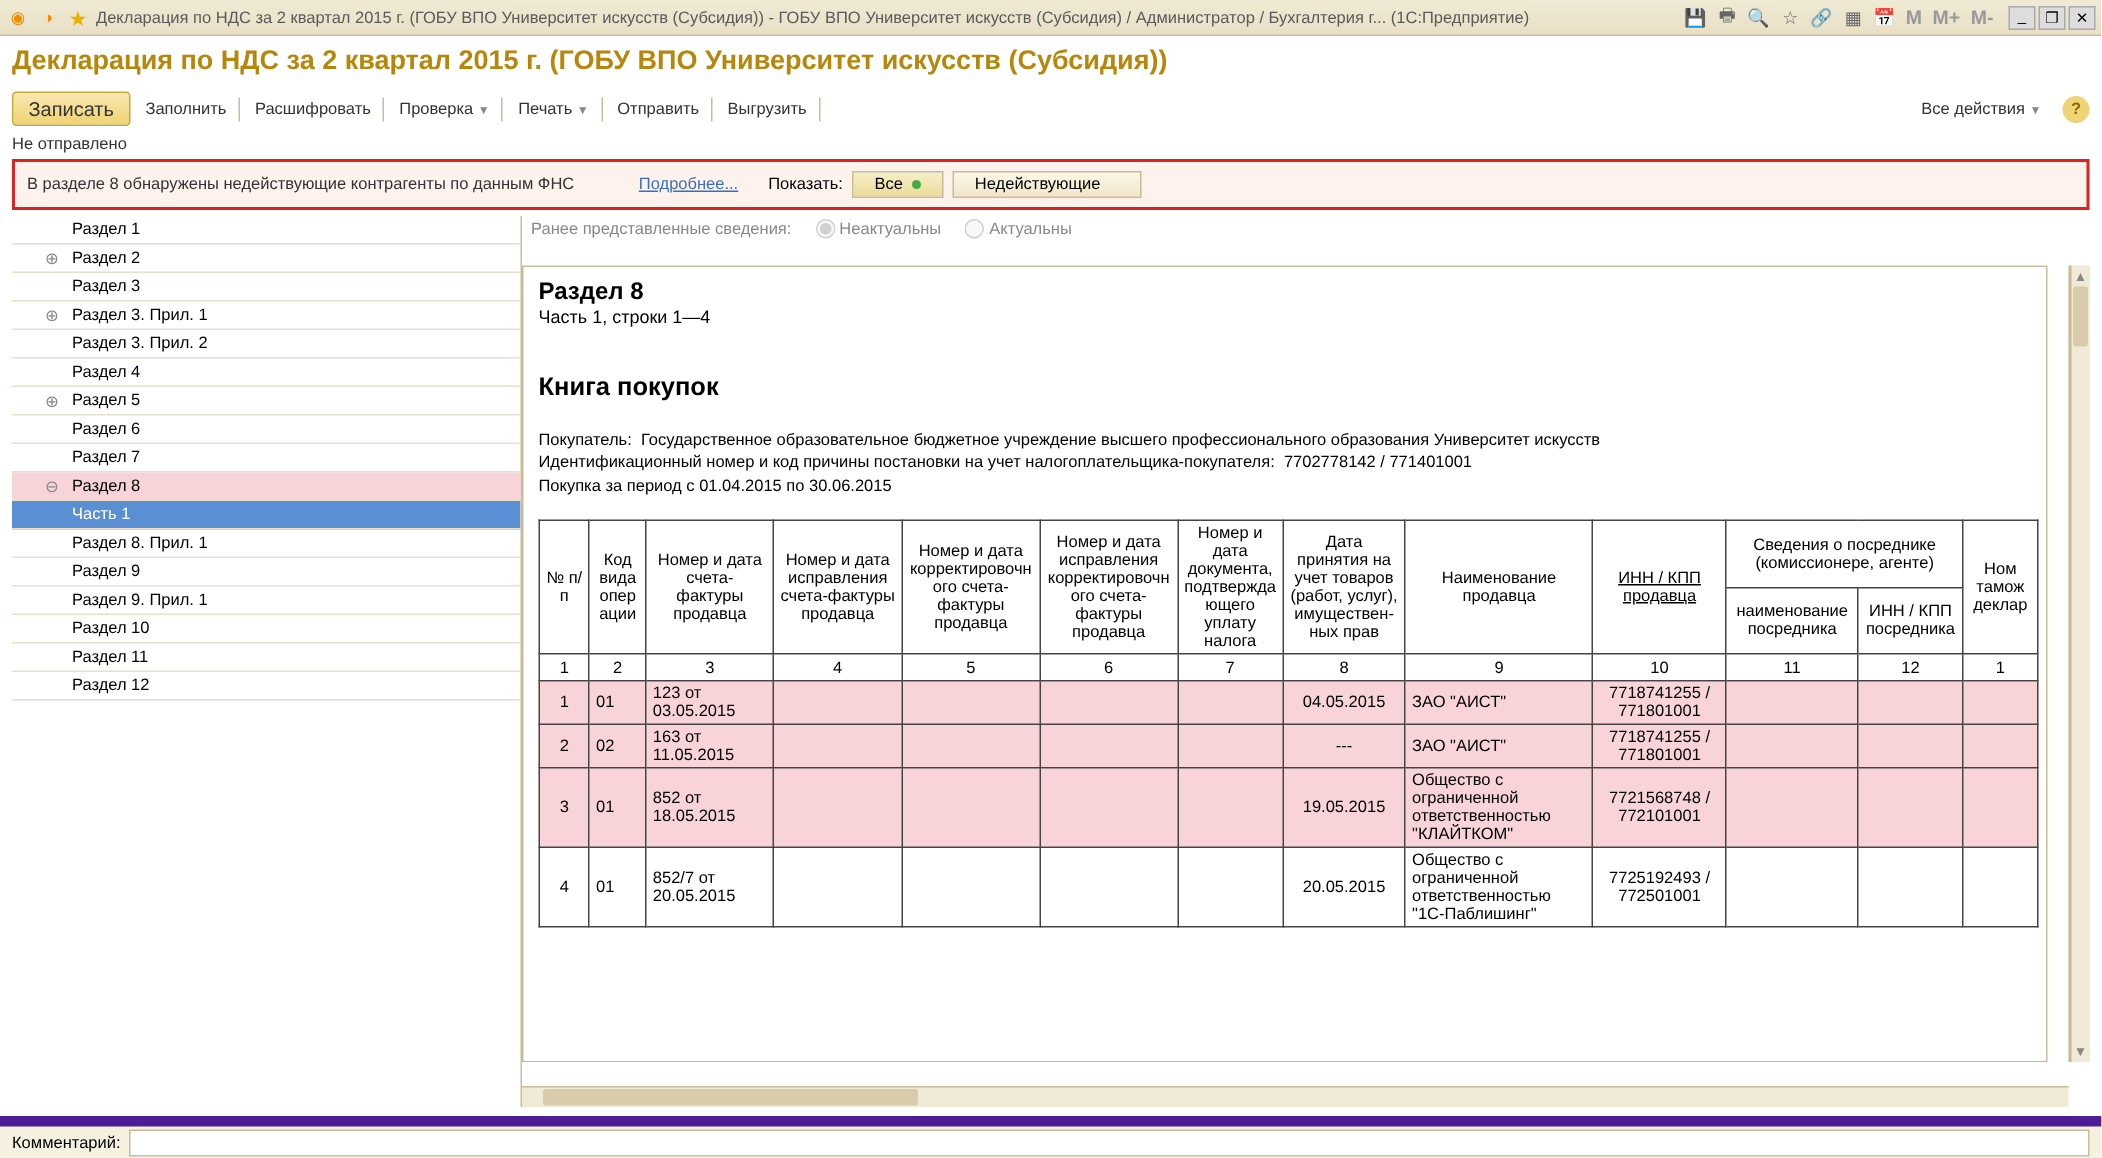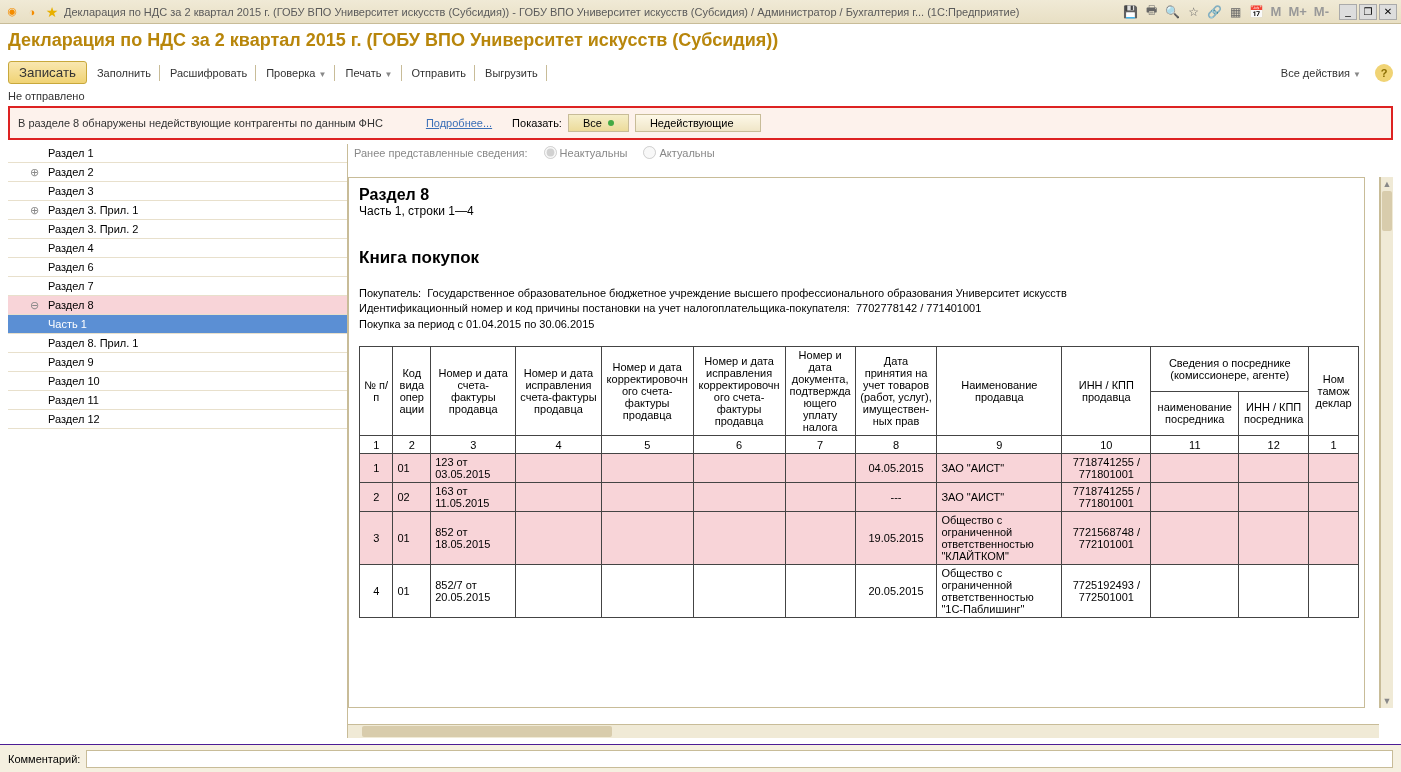--- a/index.html
+++ b/index.html
@@ -66,21 +66,21 @@
 .vscroll .thumb { position: absolute; top: 14px; left: 1px; right: 1px; height: 40px; background: #d8ccac; border-radius: 2px; }
 .vscroll .arrow-up, .vscroll .arrow-dn { position: absolute; left: 0; right: 0; height: 14px; display:flex; align-items:center; justify-content:center; font-size:9px; color:#888; }
 .vscroll .arrow-up { top: 0; }
 .vscroll .arrow-dn { bottom: 0; }
 
 .scroll-right-vert { width: 14px; background: #f0ead6; border-left: 1px solid #c8bc98; position: relative; }
 
 .hscroll { height: 14px; background: #f0ead6; border-top: 1px solid #c8bc98; margin-right: 14px; position: relative; }
 .hscroll .thumb { position: absolute; left: 14px; top: 1px; bottom: 1px; width: 250px; background: #d8ccac; border-radius: 2px; }
 
-.footer { height: 28px; background: #f5f0e0; border-top: 1px solid #4c1d95; display: flex; align-items: center; padding: 0 8px; gap: 6px; }
+.footer { height: 28px; background: #f5f0e0; border-top: 7px solid #4c1d95; display: flex; align-items: center; padding: 0 8px; gap: 6px; }
 .footer input { flex: 1; border: 1px solid #c8bc98; height: 18px; padding: 1px 4px; }
 </style>
 </head>
 <body>
 
 <div class="titlebar">
   <span class="titlebar-icon orange">◉</span>
   <span class="titlebar-icon orange">◑</span>
   <span class="titlebar-icon star">★</span>
   <span class="titlebar-text">Декларация по НДС за 2 квартал 2015 г. (ГОБУ ВПО Университет искусств (Субсидия)) - ГОБУ ВПО Университет искусств (Субсидия) / Администратор / Бухгалтерия г...  (1С:Предприятие)</span>
@@ -140,26 +140,28 @@
   </div>
 
   <div class="content-row">
     <div class="sidebar" id="sidebar">
         <div class="sidebar-item">Раздел 1</div>
         <div class="sidebar-item expandable">Раздел 2</div>
         <div class="sidebar-item">Раздел 3</div>
         <div class="sidebar-item expandable">Раздел 3. Прил. 1</div>
         <div class="sidebar-item">Раздел 3. Прил. 2</div>
         <div class="sidebar-item">Раздел 4</div>
+        <div class="sidebar-item expandable">Раздел 5</div>
         <div class="sidebar-item">Раздел 6</div>
         <div class="sidebar-item">Раздел 7</div>
         <div class="sidebar-item expanded highlighted">Раздел 8</div>
         <div class="sidebar-item child selected">Часть 1</div>
         <div class="sidebar-item">Раздел 8. Прил. 1</div>
         <div class="sidebar-item">Раздел 9</div>
+        <div class="sidebar-item">Раздел 9. Прил. 1</div>
         <div class="sidebar-item">Раздел 10</div>
         <div class="sidebar-item">Раздел 11</div>
         <div class="sidebar-item">Раздел 12</div>
       </div>
 
     <div class="report-panel">
       <div class="report-meta">
         <span>Ранее представленные сведения:</span>
         <span class="radio-grp">
             <input type="radio" checked="" disabled="" style="">
@@ -186,21 +188,21 @@
                   <tr>
                     <th rowspan="2" style="width:34px;">№ п/п</th>
                     <th rowspan="2" style="width:38px;">Код вида опер ации</th>
                     <th rowspan="2" style="width:86px;">Номер и дата счета-фактуры продавца</th>
                     <th rowspan="2" style="width:86px;">Номер и дата исправления счета-фактуры продавца</th>
                     <th rowspan="2" style="width:92px;">Номер и дата корректировочн ого счета-фактуры продавца</th>
                     <th rowspan="2" style="width:92px;">Номер и дата исправления корректировочн ого счета-фактуры продавца</th>
                     <th rowspan="2" style="width:70px;">Номер и дата документа, подтвержда ющего уплату налога</th>
                     <th rowspan="2" style="width:82px;">Дата принятия на учет товаров (работ, услуг), имуществен- ных прав</th>
                     <th rowspan="2" style="width:126px;">Наименование продавца</th>
-                    <th rowspan="2" style="width:90px;">ИНН / КПП продавца</th>
+                    <th rowspan="2" style="width:90px;text-decoration:underline;">ИНН / КПП продавца</th>
                     <th colspan="2">Сведения о посреднике (комиссионере, агенте)</th>
                     <th rowspan="2" style="width:50px;">Ном тамож деклар</th>
                   </tr>
                   <tr>
                     <th style="width:88px;">наименование посредника</th>
                     <th style="width:70px;">ИНН / КПП посредника</th>
                   </tr>
                   <tr class="num-row">
                     <td>1</td>
                     <td>2</td>

